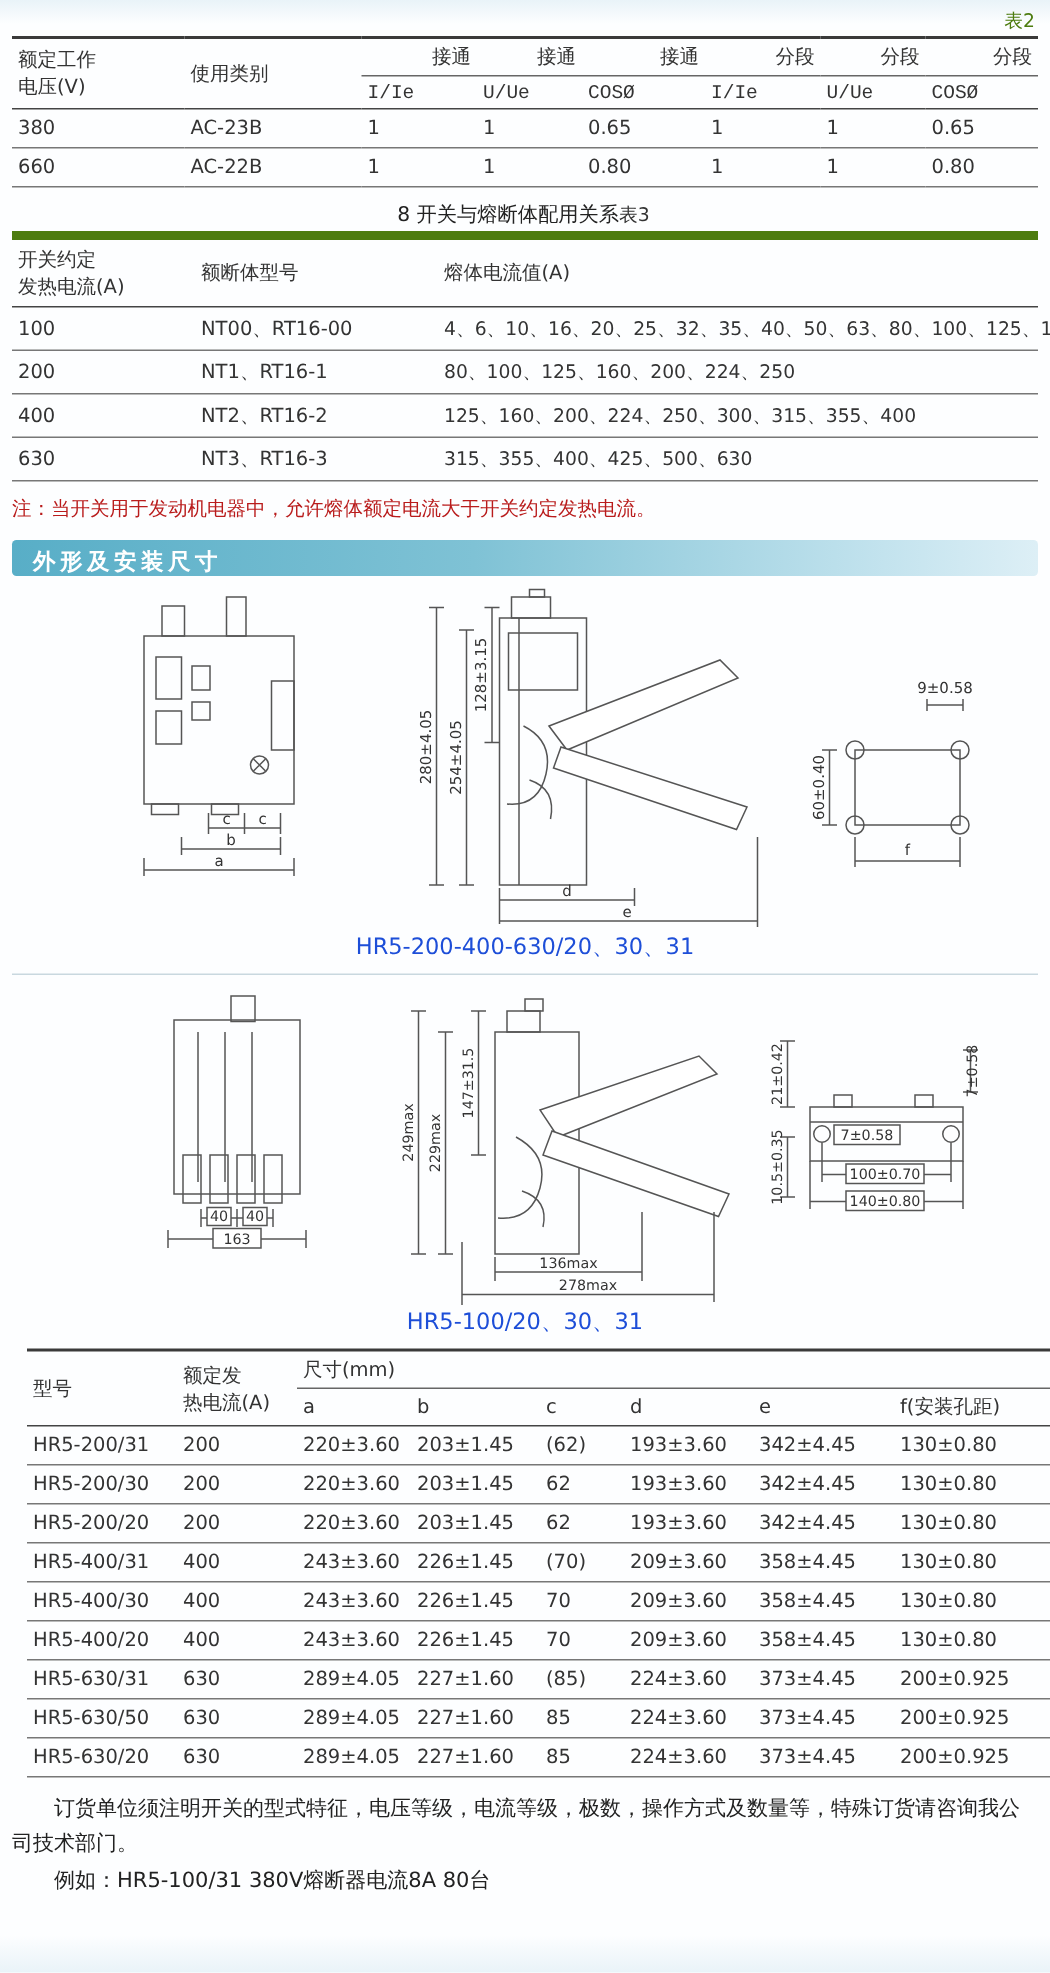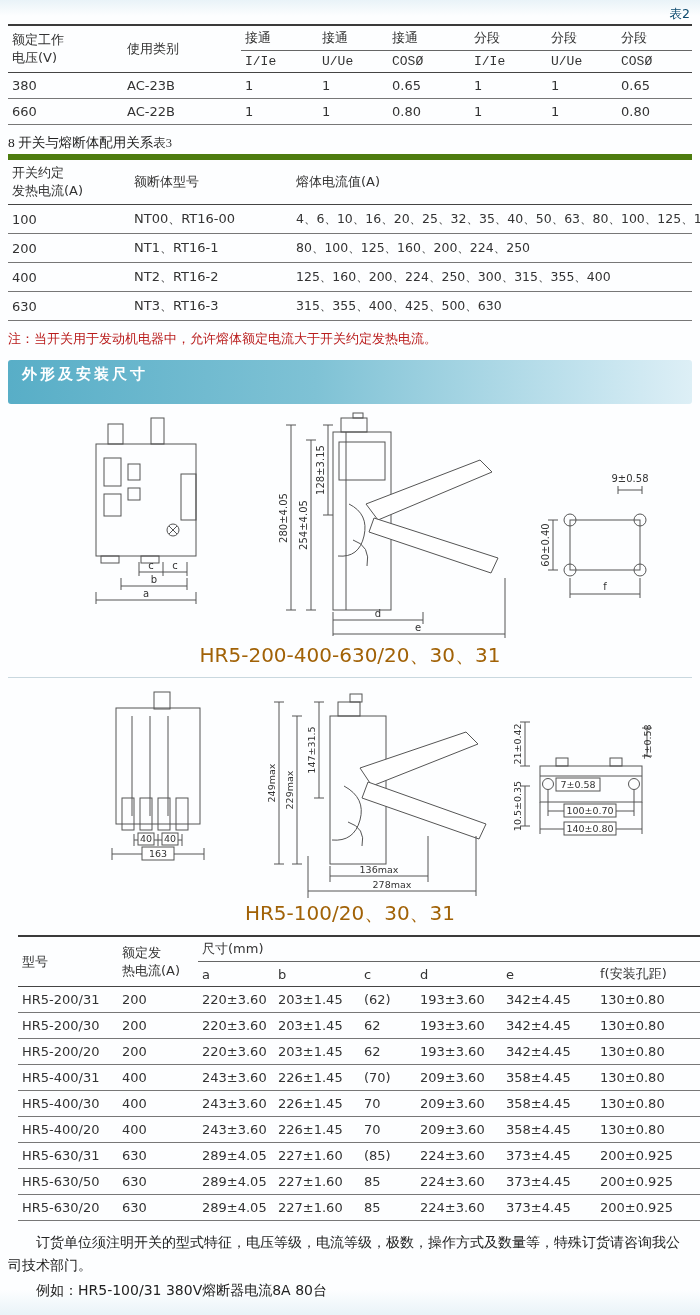--- a/index.html
+++ b/index.html
@@ -5,52 +5,52 @@
   * { margin:0; padding:0; box-sizing:border-box; }
   html,body { width:700px; }
   body {
     min-height:1315px;
     font-family:"DejaVu Sans","Liberation Sans",sans-serif;
     color:#333;
     font-size:13px;
     background:linear-gradient(180deg,#e9f3f8 0,#fdfeff 16px,#fdfeff 1290px,#e9f3f8 100%);
   }
   .page { padding:6px 8px 10px; }
-  .tbl-label { text-align:right; font-size:12.5px; color:#0c4a6e; padding-right:2px; line-height:16px; }
+  .tbl-label { text-align:right; font-size:12.5px; color:#4d7c0f; padding-right:2px; line-height:16px; }
   table { border-collapse:collapse; width:100%; table-layout:fixed; }
   th { font-weight:normal; text-align:left; }
   th,td { padding:3px 4px; font-size:13px; overflow:visible; white-space:nowrap; }
   .prelines { white-space:pre-line; }
 
   .t2 { border-top:2px solid #3a3a3a; margin-top:2px; }
   .t2 th.vh { vertical-align:middle; border-bottom:1px solid #444; }
-  .t2 th.g  { border-bottom:1px solid #666; }
+  .t2 th.g  { border-bottom:1px solid #666;text-align:right; }
   .t2 th.s  { border-bottom:1px solid #444;font-family:Liberation Mono, monospace; }
   .t2 tbody td { border-bottom:1px solid #777; padding:5px 4px; }
 
-  .heading-row { display:flex; justify-content:flex-start; align-items:flex-end; margin:9px 0 2px;font-family:Liberation Serif, serif; }
+  .heading-row { display:flex; justify-content:center; align-items:flex-end; margin:9px 12px 2px; }
   .heading-row .h { font-size:13.5px; color:#222; }
   .heading-row .lbl { font-size:12.5px; padding-right:2px; }
 
   .t3 { border-top:6px solid #4d7c0f; }
   .t3 thead th { border-bottom:1px solid #444; vertical-align:middle; padding:4px; }
   .t3 tbody td { border-bottom:1px solid #777; padding:5px 4px; }
   .t3 td:last-child { font-size:12.5px; }
 
   .note { font-size:13px; margin:9px 0 2px; color:#b91c1c; }
 
   .banner {
-    margin:12px 0 8px; height:44px; line-height:28px; padding-left:14px;
+    margin:12px 0 8px; height:24px; line-height:28px; padding-left:14px;
     color:#fff; font-size:15px; font-weight:bold; letter-spacing:3px;
     border-radius:3px;
     background:linear-gradient(90deg,#58aec7 0%,#7fc2d5 45%,#c3e3ee 85%,#ddeff6 100%);
   }
 
   .drawing { display:block; margin:4px auto 0; }
-  .caption { text-align:center; font-size:20px; color:#a16207; margin:2px 0 8px; }
+  .caption { text-align:center; font-size:15px; color:#1d4ed8; margin:2px 0 8px; }
   .divider { border:none; border-top:1px solid #c9d8df; margin:6px 0 8px; }
 
   .t4 { border-top:2px solid #3a3a3a;margin-left:10px; }
   .t4 th.vh { vertical-align:middle; border-bottom:1px solid #444; }
   .t4 th.size { border-bottom:1px solid #666; }
   .t4 th.s { border-bottom:1px solid #444; }
   .t4 tbody td { border-bottom:1px solid #777; padding:5px 4px; }
 
   .order { margin-top:10px; font-size:14px; color:#222; }
   .order p.body { text-indent:2em; line-height:1.65; }

